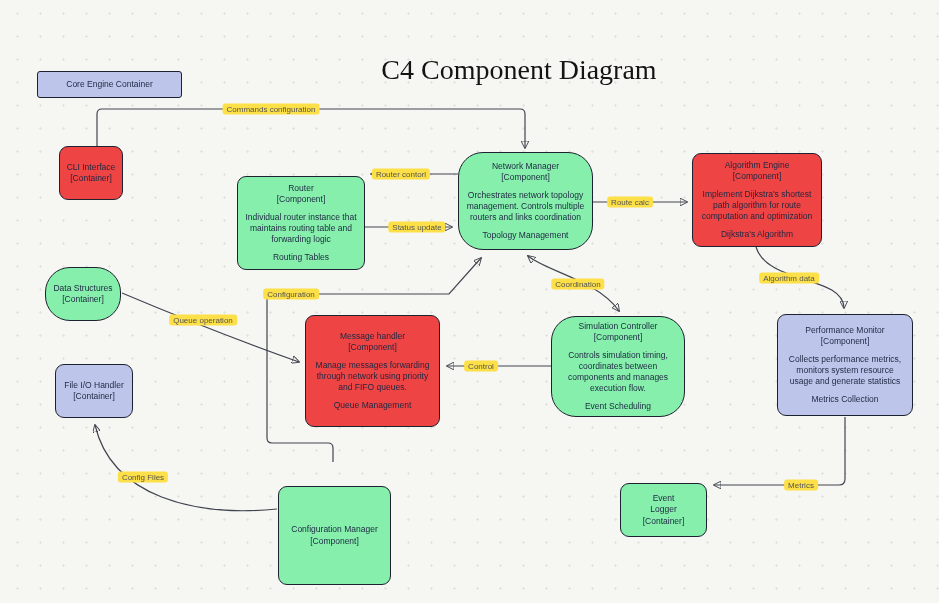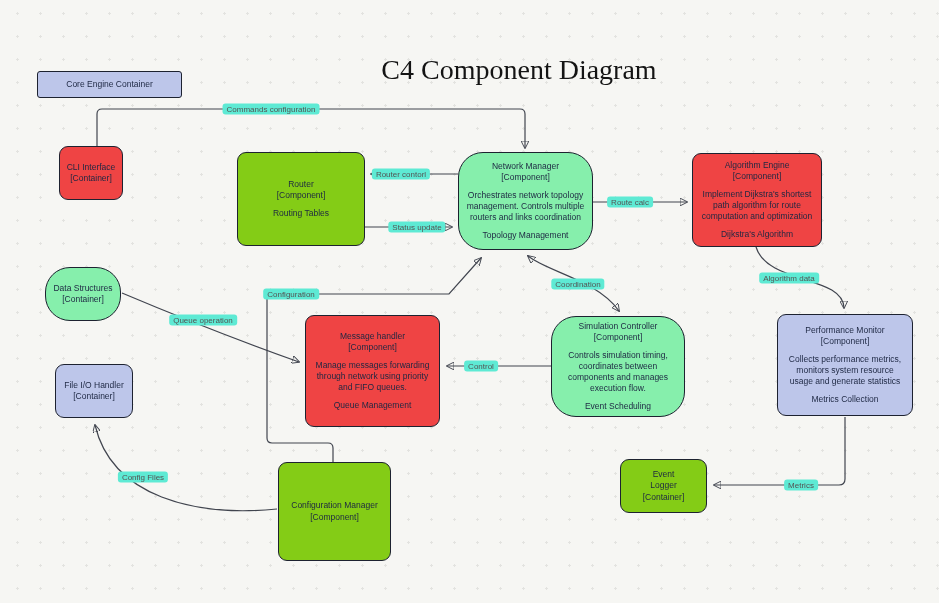--- a/index.html
+++ b/index.html
@@ -30,30 +30,30 @@
     display:flex; flex-direction:column;
     align-items:center; justify-content:center;
     text-align:center;
     color:#1d2742;
     padding:4px 6px;
     font-size:8.5px; line-height:1.3;
   }
   .node.rect { border-radius:3px; border-width:1.3px;text-align:right; }
   .pink { background:#86efac;border-radius:25px; }
   .blue { background:#ef4444; }
-  .teal { background:#84cc16; }
+  .teal { background:#86efac;margin-top:24px; }
   .lavender { background:#bdc6ea; }
   .n-name { white-space:pre-line; }
   .n-desc { margin-top:7px; }
   .n-footer { margin-top:7px; }
   .n-desc:empty, .n-footer:empty { display:none; }
   .edge-label {
     position:absolute; transform:translate(-50%,-50%);
     font-size:8px; color:#545454;
-    background:#5eead4;
+    background:#fde047;
     border-radius:3px;
     padding:1px 4px;
     white-space:nowrap;
   }
 </style>
 </head>
 <body>
 
 <div class="dot-grid"></div>
 
@@ -83,20 +83,21 @@
 </div>
 
 <div class="node blue" style="left:59px;top:146px;width:64px;height:54px">
   <div class="n-name">CLI Interface</div>
   <div class="n-type">[Container]</div>
 </div>
 
 <div class="node teal" style="left:237px;top:152px;width:128px;height:94px">
   <div class="n-name">Router</div>
   <div class="n-type">[Component]</div>
+  <div class="n-desc">Individual router instance that maintains routing table and forwarding logic</div>
   <div class="n-footer">Routing Tables</div>
 </div>
 
 <div class="node pink" style="left:458px;top:152px;width:135px;height:98px">
   <div class="n-name">Network Manager</div>
   <div class="n-type">[Component]</div>
   <div class="n-desc">Orchestrates network topology management. Controls multiple routers and links coordination</div>
   <div class="n-footer">Topology Management</div>
 </div>
 

